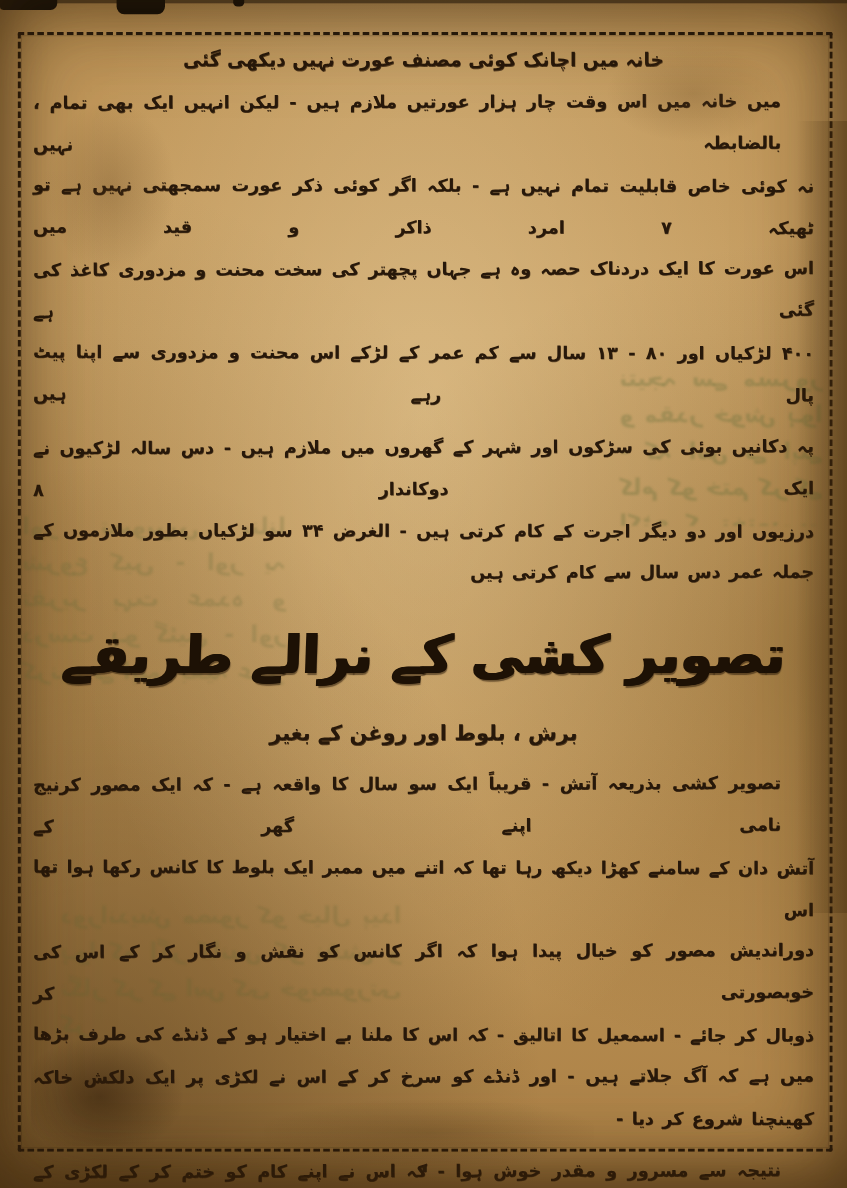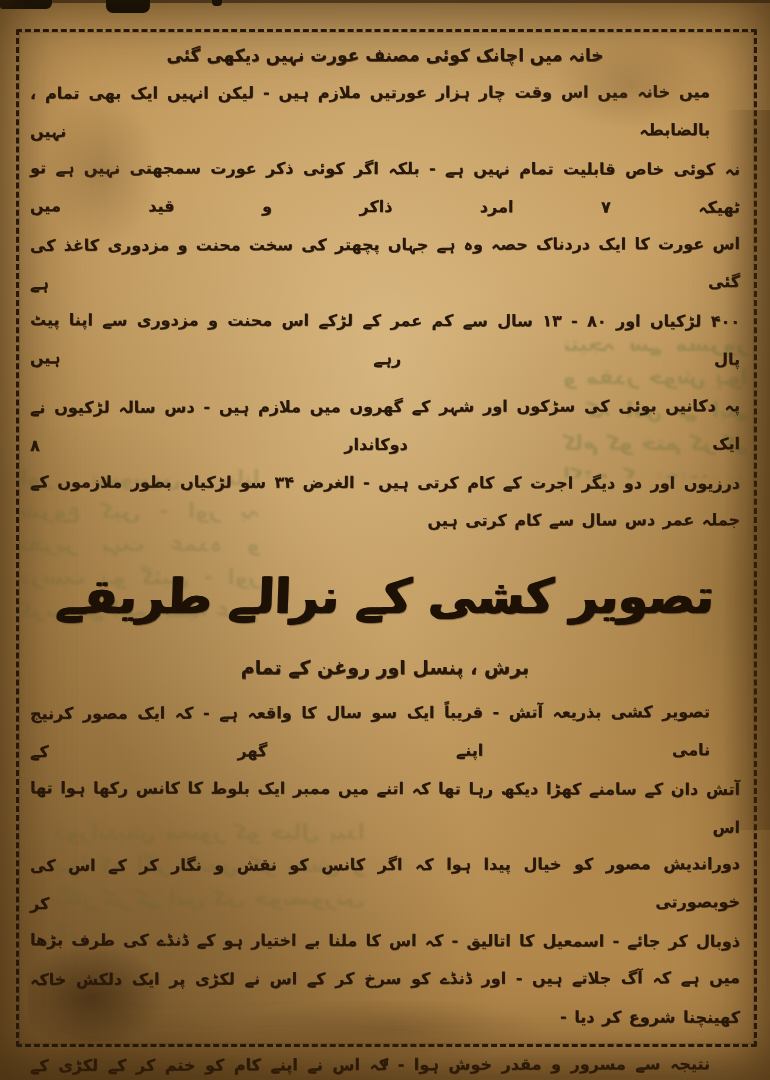--- a/index.html
+++ b/index.html
@@ -99,21 +99,21 @@
   </div>
 
   <div class="para">
     <div class="tline">پہ دکانیں بوئی کی سڑکوں اور شہر کے گھروں میں ملازم ہیں - دس سالہ لڑکیوں نے ایک دوکاندار ۸</div>
     <div class="tline">درزیوں اور دو دیگر اجرت کے کام کرتی ہیں - الغرض ۳۴ سو لڑکیاں بطور ملازموں کے</div>
     <div class="tline end">جملہ عمر دس سال سے کام کرتی ہیں</div>
   </div>
 
   <h1 class="heading">تصویر کشی کے نرالے طریقے</h1>
 
-  <div class="subheading">برش ، پنسل اور روغن کے تمام</div>
+  <div class="subheading">برش ، بلوط اور روغن کے بغیر</div>
 
   <div class="para">
     <div class="tline indent">تصویر کشی بذریعہ آتش - قریباً ایک سو سال کا واقعہ ہے - کہ ایک مصور کرنیج نامی اپنے گھر کے</div>
     <div class="tline">آتش دان کے سامنے کھڑا دیکھ رہا تھا کہ اتنے میں ممبر ایک بلوط کا کانس رکھا ہوا تھا اس</div>
     <div class="tline">دوراندیش مصور کو خیال پیدا ہوا کہ اگر کانس کو نقش و نگار کر کے اس کی خوبصورتی کر</div>
     <div class="tline">ذوبال کر جائے - اسمعیل کا اتالیق - کہ اس کا ملنا بے اختیار ہو کے ڈنڈے کی طرف بڑھا</div>
     <div class="tline">میں ہے کہ آگ جلاتے ہیں - اور ڈنڈے کو سرخ کر کے اس نے لکڑی پر ایک دلکش خاکہ</div>
     <div class="tline end">کھینچنا شروع کر دیا -</div>
   </div>
 

